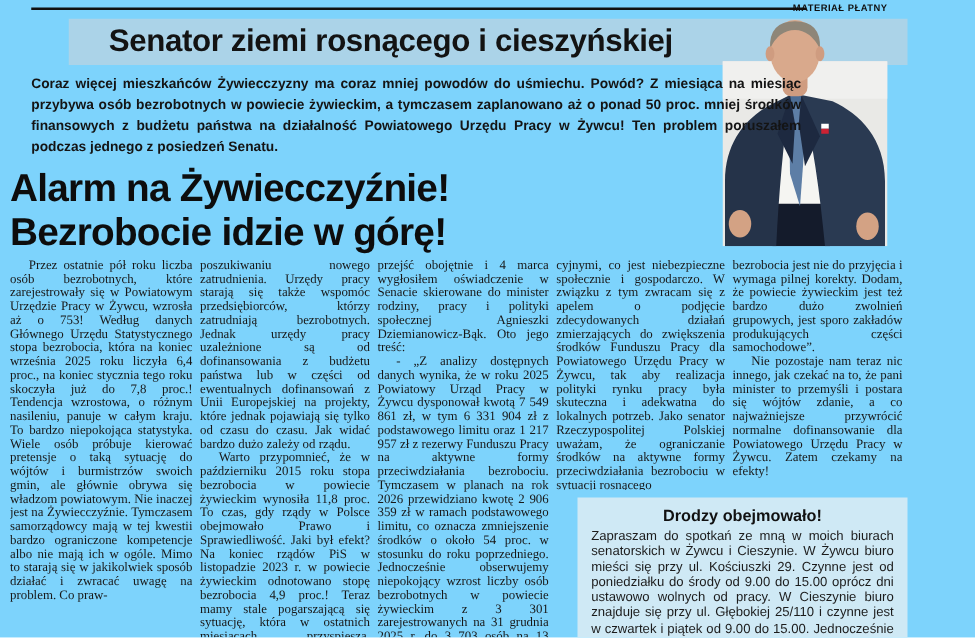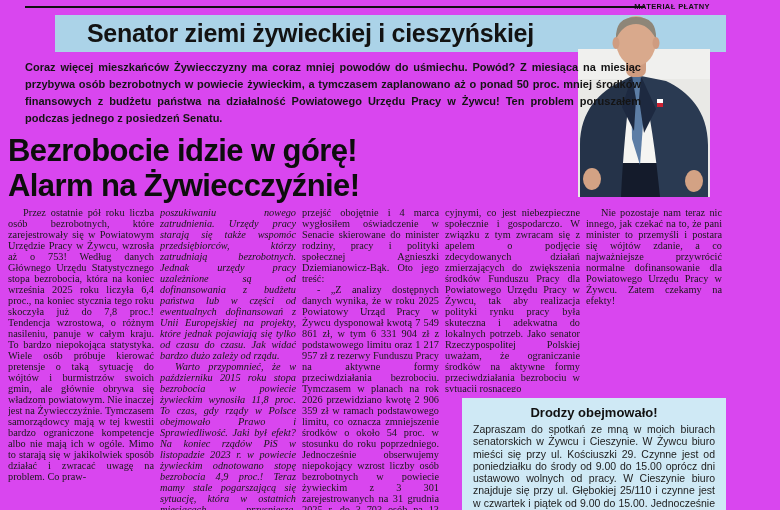--- a/index.html
+++ b/index.html
@@ -5,21 +5,21 @@
   :root{
     --banner-blue:#abd3e8;
     --box-blue:#cfe9f5;
     --ink:#121212;
   }
   *{margin:0;padding:0;box-sizing:border-box;}
   html,body{background:#ffffff;}
   .page{
     position:relative;
     width:780px;height:510px;
-    background:#d946ef;
+    background:#7dd3fc;
     overflow:hidden;
     font-family:"Liberation Sans",sans-serif;
     color:var(--ink);
   }
   .top-rule{
     position:absolute;left:25px;top:6px;width:620px;height:2px;
     background:#101010;
   }
   .paid-label{
     position:absolute;right:70px;top:2px;
@@ -52,21 +52,21 @@
   .headline span{display:block;}
   .col{
     position:absolute;top:207px;height:303px;overflow:hidden;
     font-family:"Liberation Serif",serif;
     font-size:10.3px;line-height:11px;text-align:justify;
     color:#181818;
   }
   .col p{margin:0;}
   .col p.indent{text-indent:15px;}
   .col-1{left:8px;width:146px;}
-  .col-2{left:160px;width:136px;font-style:italic;}
+  .col-2{left:160px;width:136px;}
   .col-3{left:302px;width:137px;font-family:Liberation Serif, serif;}
   .col-4{left:445px;width:135px;height:185px;}
   .col-5{left:586px;width:136px;height:187px;}
   .info-box{
     position:absolute;left:462px;top:398px;width:264px;height:130px;
     background:var(--box-blue);
     padding:7px 11px 0 11px;
   }
   .info-box-title{
     font-size:13px;font-weight:700;text-align:center;
@@ -80,21 +80,21 @@
 </head>
 <body>
 
 <div class="page">
 
   <div class="top-rule"></div>
 
   <div class="paid-label">MATERIAŁ PŁATNY</div>
 
   <div class="banner">
-    <div class="banner-title">Senator ziemi żywieckiej i cieszyńskiej</div>
+    <div class="banner-title">Senator ziemi rosnącego i cieszyńskiej</div>
   </div>
 
   <div class="portrait">
     <svg viewBox="0 0 132 184">
 
       <rect x="0" y="36" width="132" height="148" fill="#e9e9e6"></rect>
       <rect x="0" y="36" width="132" height="30" fill="#f0f0ee"></rect>
 
       <rect x="40" y="148" width="46" height="36" fill="#141b2b"></rect>
 
@@ -122,22 +122,22 @@
       <g>
         <rect x="79" y="86" width="6" height="4" fill="#ffffff"></rect>
         <rect x="79" y="90" width="6" height="4" fill="#cc2233"></rect>
       </g>
     </svg>
   </div>
 
   <p class="lede">Coraz więcej mieszkańców Żywiecczyzny ma coraz mniej powodów do uśmiechu. Powód? Z miesiąca na miesiąc przybywa osób bezrobotnych w powiecie żywieckim, a tymczasem zaplanowano aż o ponad 50 proc. mniej środków finansowych z budżetu państwa na działalność Powiatowego Urzędu Pracy w Żywcu! Ten problem poruszałem podczas jednego z posiedzeń Senatu.</p>
 
   <h1 class="headline">
+    <span>Alarm na Żywiecczyźnie!</span>
     <span>Bezrobocie idzie w górę!</span>
-    <span>Alarm na Żywiecczyźnie!</span>
   </h1>
 
   <div class="col col-1">
     <p class="indent">Przez ostatnie pół roku liczba osób bezrobotnych, które zarejestrowały się w Powiatowym Urzędzie Pracy w Żywcu, wzrosła aż o 753! Według danych Głównego Urzędu Statystycznego stopa bezrobocia, która na koniec września 2025 roku liczyła 6,4 proc., na koniec stycznia tego roku skoczyła już do 7,8 proc.! Tendencja wzrostowa, o różnym nasileniu, panuje w całym kraju. To bardzo niepokojąca statystyka. Wiele osób próbuje kierować pretensje o taką sytuację do wójtów i burmistrzów swoich gmin, ale głównie obrywa się władzom powiatowym. Nie inaczej jest na Żywiecczyźnie. Tymczasem samorządowcy mają w tej kwestii bardzo ograniczone kompetencje albo nie mają ich w ogóle. Mimo to starają się w jakikolwiek sposób działać i zwracać uwagę na problem. Co praw-</p>
   </div>
 
   <div class="col col-2">
     <p>poszukiwaniu nowego zatrudnienia. Urzędy pracy starają się także wspomóc przedsiębiorców, którzy zatrudniają bezrobotnych. Jednak urzędy pracy uzależnione są od dofinansowania z budżetu państwa lub w części od ewentualnych dofinansowań z Unii Europejskiej na projekty, które jednak pojawiają się tylko od czasu do czasu. Jak widać bardzo dużo zależy od rządu.</p>
     <p class="indent">Warto przypomnieć, że w październiku 2015 roku stopa bezrobocia w powiecie żywieckim wynosiła 11,8 proc. To czas, gdy rządy w Polsce obejmowało Prawo i Sprawiedliwość. Jaki był efekt? Na koniec rządów PiS w listopadzie 2023 r. w powiecie żywieckim odnotowano stopę bezrobocia 4,9 proc.! Teraz mamy stale pogarszającą się sytuację, która w ostatnich miesiącach przyspiesza. Tymczasem okazuje się</p>
   </div>
@@ -145,20 +145,21 @@
   <div class="col col-3">
     <p>przejść obojętnie i 4 marca wygłosiłem oświadczenie w Senacie skierowane do minister rodziny, pracy i polityki społecznej Agnieszki Dziemianowicz-Bąk. Oto jego treść:</p>
     <p class="indent">- „Z analizy dostępnych danych wynika, że w roku 2025 Powiatowy Urząd Pracy w Żywcu dysponował kwotą 7 549 861 zł, w tym 6 331 904 zł z podstawowego limitu oraz 1 217 957 zł z rezerwy Funduszu Pracy na aktywne formy przeciwdziałania bezrobociu. Tymczasem w planach na rok 2026 przewidziano kwotę 2 906 359 zł w ramach podstawowego limitu, co oznacza zmniejszenie środków o około 54 proc. w stosunku do roku poprzedniego. Jednocześnie obserwujemy niepokojący wzrost liczby osób bezrobotnych w powiecie żywieckim z 3 301 zarejestrowanych na 31 grudnia 2025 r. do 3 703 osób na 13 lutego</p>
   </div>
 
   <div class="col col-4">
     <p>cyjnymi, co jest niebezpieczne społecznie i gospodarczo. W związku z tym zwracam się z apelem o podjęcie zdecydowanych działań zmierzających do zwiększenia środków Funduszu Pracy dla Powiatowego Urzędu Pracy w Żywcu, tak aby realizacja polityki rynku pracy była skuteczna i adekwatna do lokalnych potrzeb. Jako senator Rzeczypospolitej Polskiej uważam, że ograniczanie środków na aktywne formy przeciwdziałania bezrobociu w sytuacji rosnącego</p>
   </div>
 
   <div class="col col-5">
+    <p>bezrobocia jest nie do przyjęcia i wymaga pilnej korekty. Dodam, że powiecie żywieckim jest też bardzo dużo zwolnień grupowych, jest sporo zakładów produkujących części samochodowe”.</p>
     <p class="indent">Nie pozostaje nam teraz nic innego, jak czekać na to, że pani minister to przemyśli i postara się wójtów zdanie, a co najważniejsze przywrócić normalne dofinansowanie dla Powiatowego Urzędu Pracy w Żywcu. Zatem czekamy na efekty!</p>
   </div>
 
   <div class="info-box">
     <div class="info-box-title">Drodzy obejmowało!</div>
     <div class="info-box-body">Zapraszam do spotkań ze mną w moich biurach senatorskich w Żywcu i Cieszynie. W Żywcu biuro mieści się przy ul. Kościuszki 29. Czynne jest od poniedziałku do środy od 9.00 do 15.00 oprócz dni ustawowo wolnych od pracy. W Cieszynie biuro znajduje się przy ul. Głębokiej 25/110 i czynne jest w czwartek i piątek od 9.00 do 15.00. Jednocześnie proszę o wcześniejszy kontakt telefoniczny pod numerem 539 758 405 lub e-mailem: andrzejkalata.biuro@gmail.com,</div>
   </div>
 
 </div>
 

